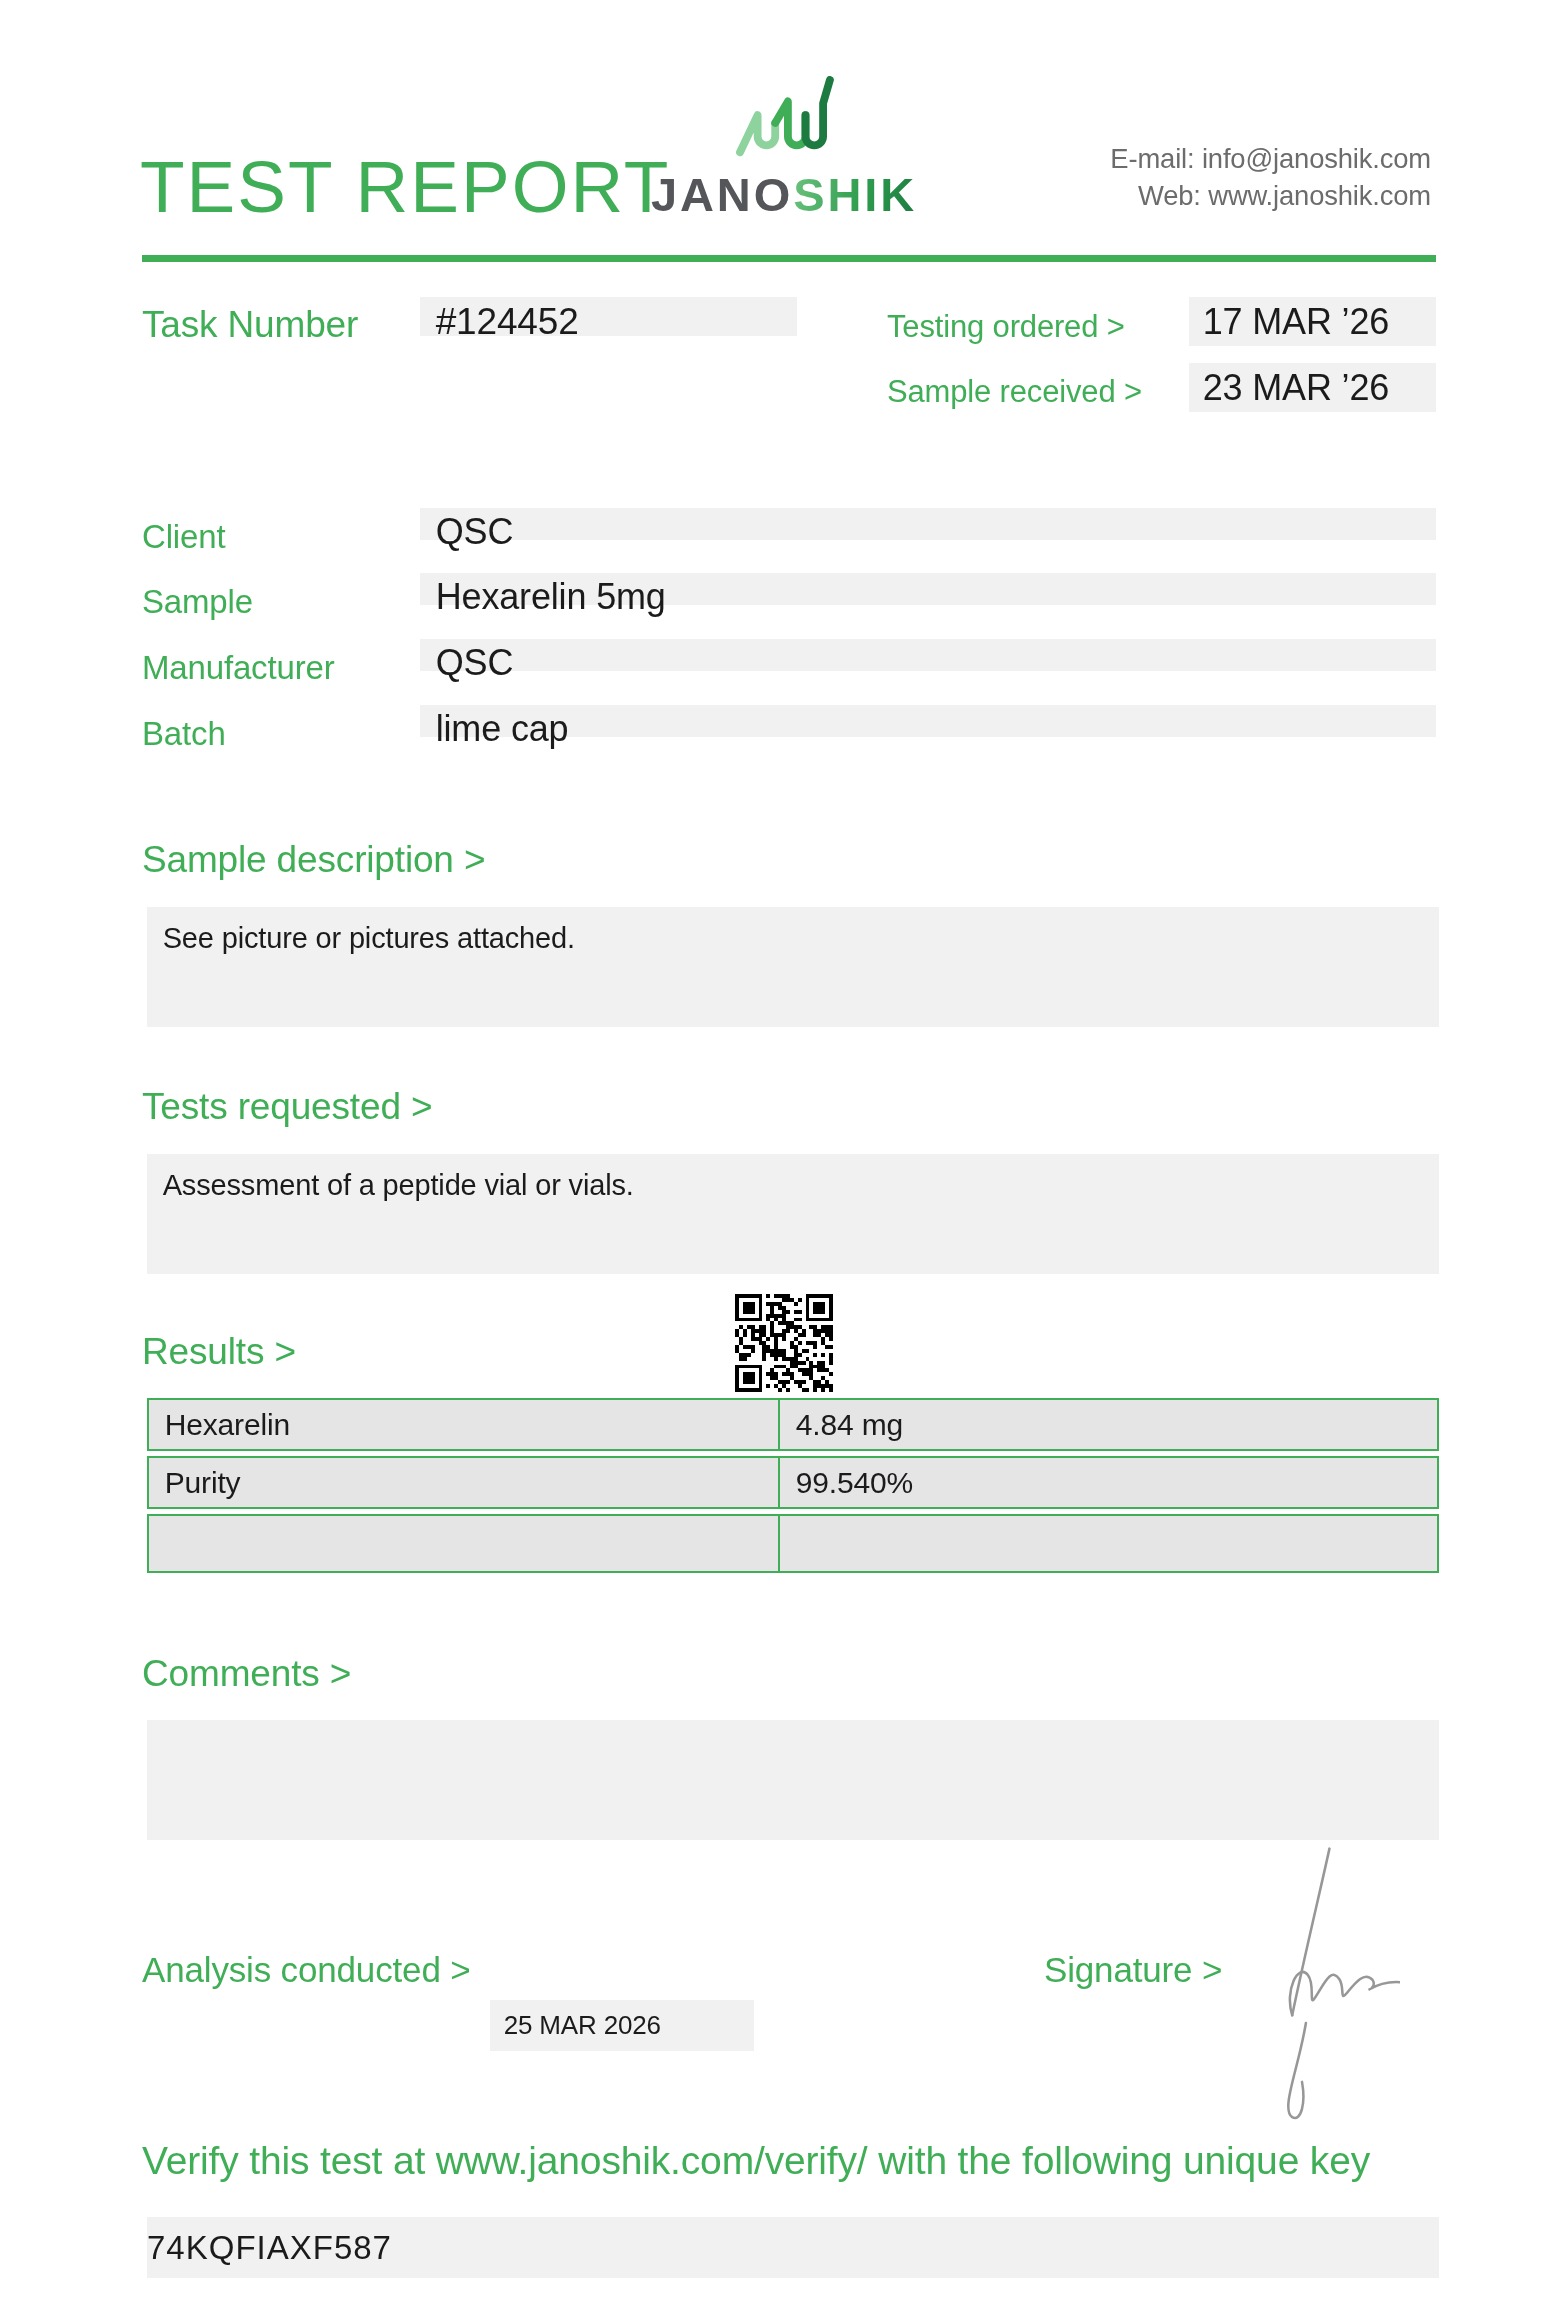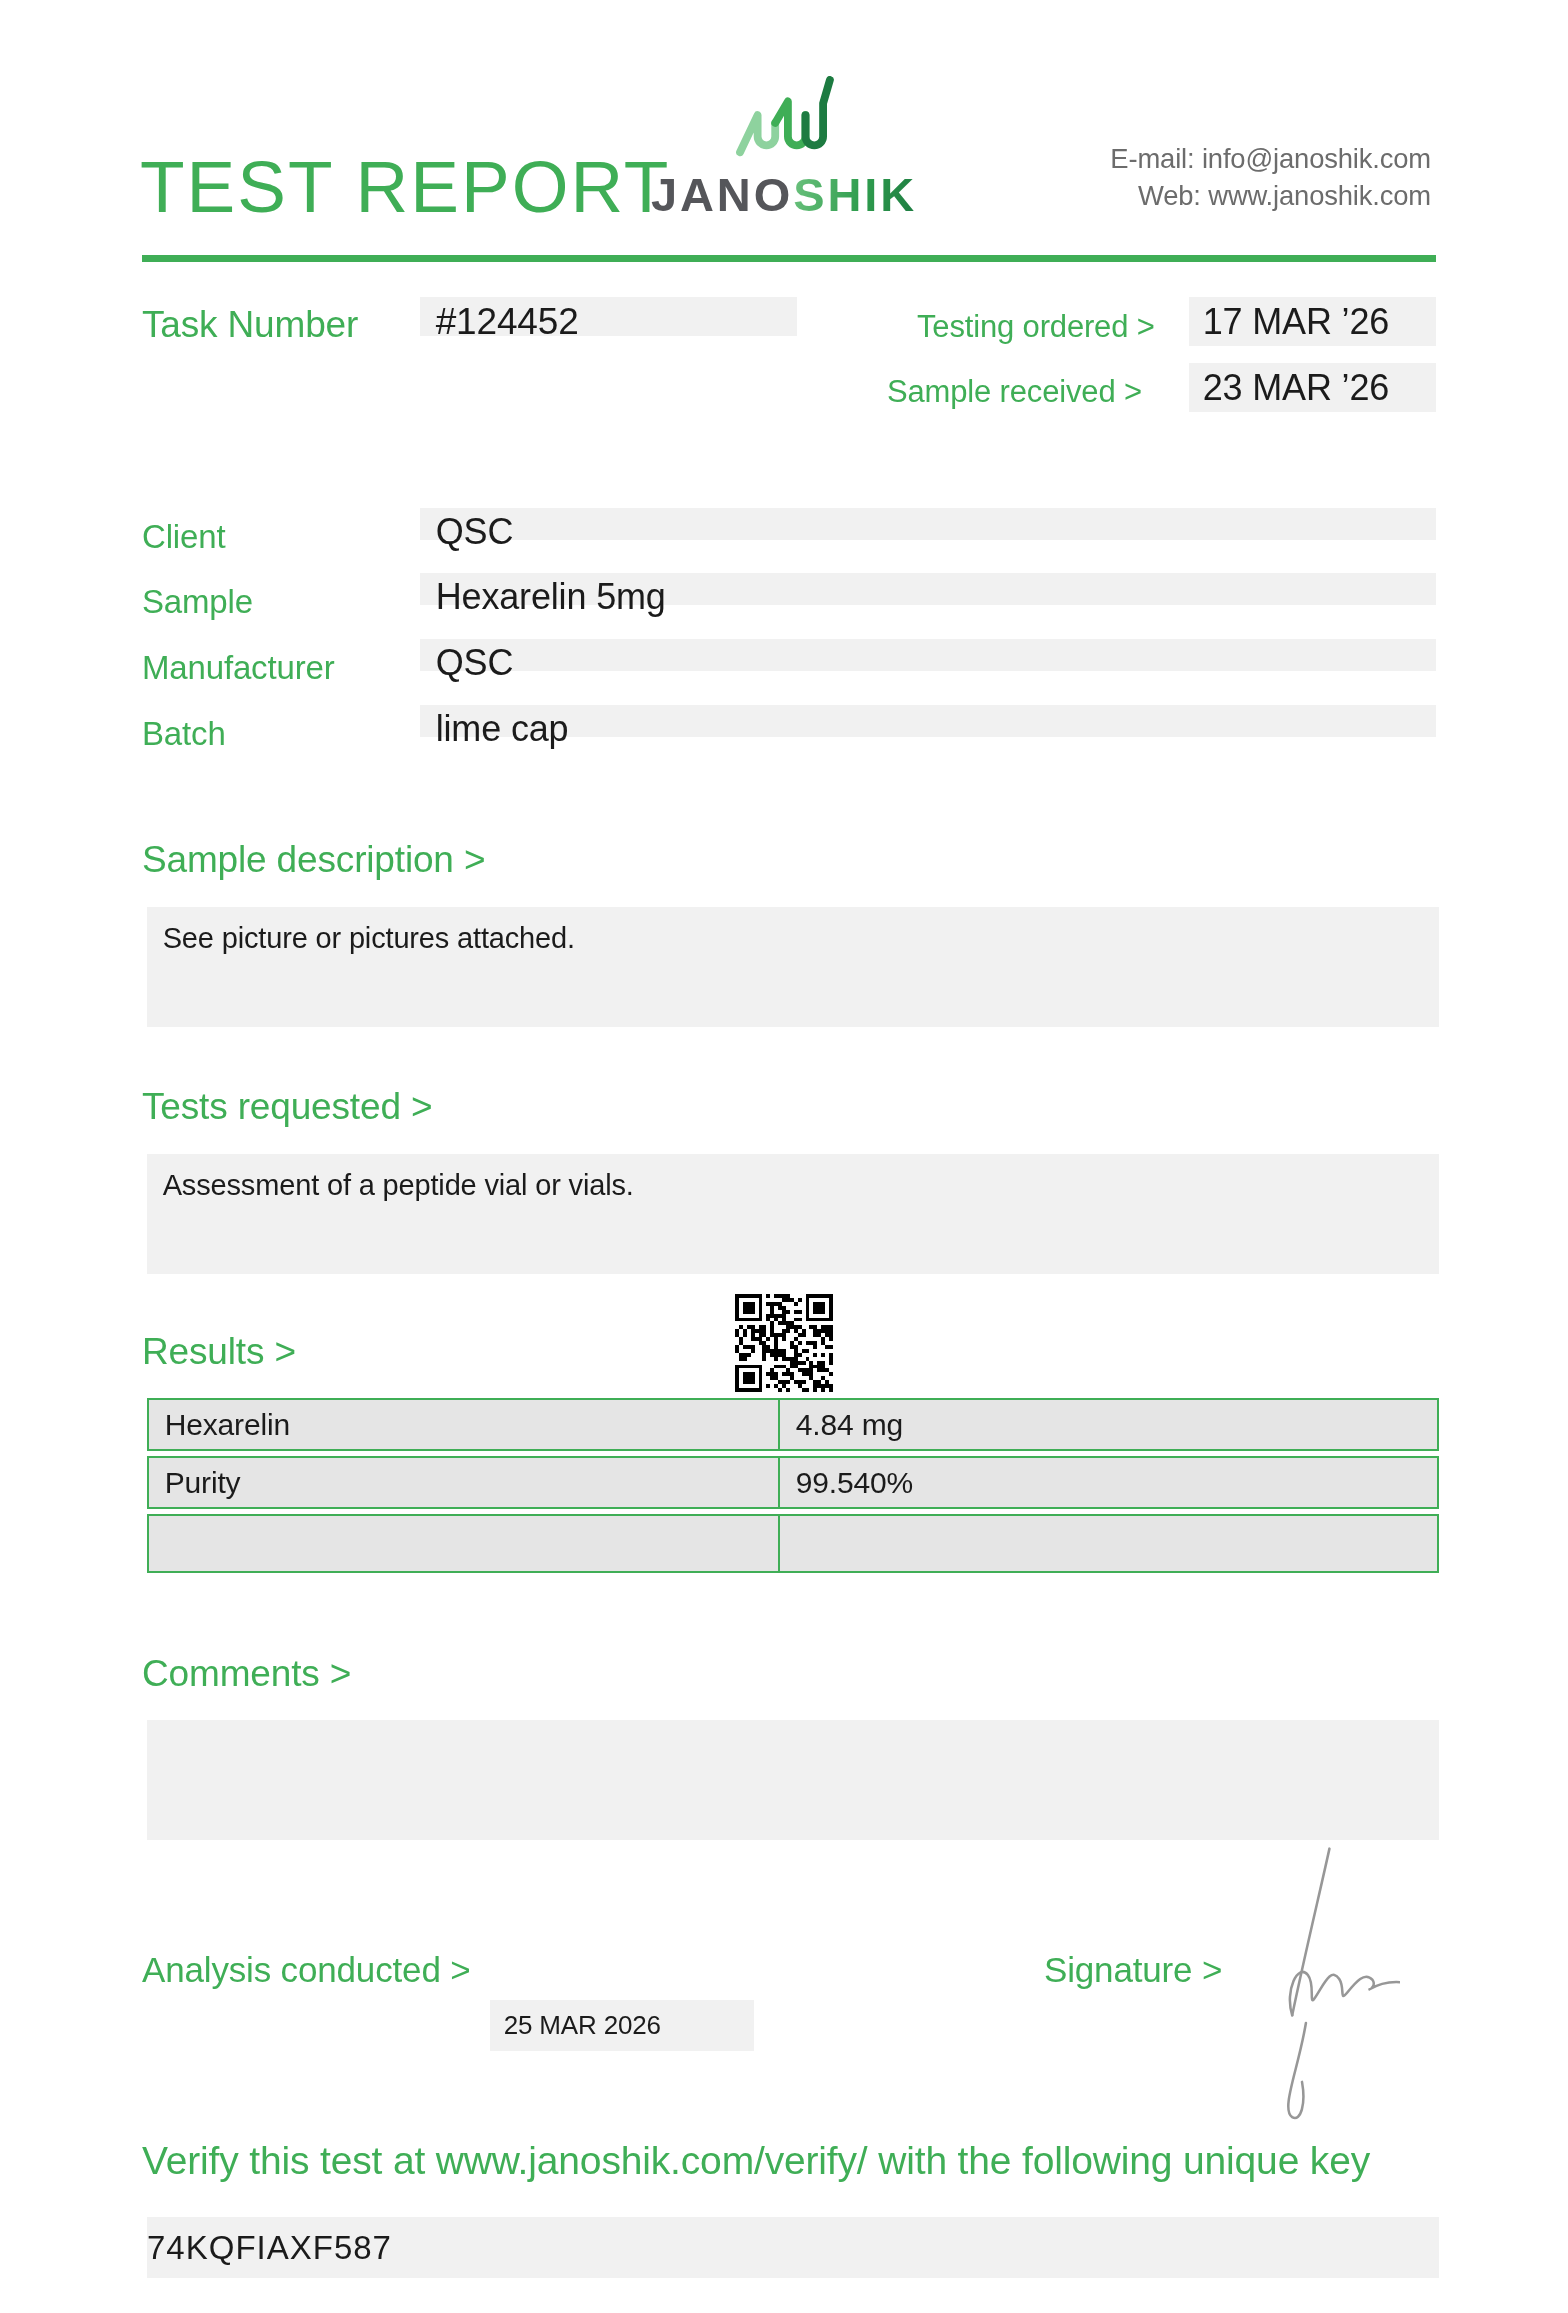--- a/index.html
+++ b/index.html
@@ -20,21 +20,21 @@
   .logo-word .jano{color:var(--logogray);}
   .logo-word .shik{background:linear-gradient(100deg,#6cc27e 0%,#2f9d4e 55%,#1d7b41 100%); -webkit-background-clip:text; background-clip:text; color:transparent;}
   .contact{right:137px; top:140px; text-align:right; font-size:27.4px; color:var(--muted); line-height:37px; white-space:nowrap;}
 
   .divider{left:142px; top:255px; width:1294px; height:6.9px; background:var(--green);}
 
   
   .label{color:var(--green); white-space:nowrap;}
   .task-label{left:142px; top:304px; font-size:37px;}
   .task-box{left:420px; top:297px; width:377px; height:39px; background:var(--box); font-size:37px; line-height:49px; padding-left:15.7px;}
-  .ordered-label{left:917px; top:309px; font-size:31px;}
+  .ordered-label{left:887px; top:309px; font-size:31px;}
   .ordered-box{left:1189px; top:297px; width:247px; height:49px; background:var(--box); font-size:36px; line-height:49px; padding-left:13.7px; white-space:nowrap;}
   .received-label{left:887px; top:374px; font-size:31px;}
   .received-box{left:1189px; top:363px; width:247px; height:49px; background:var(--box); font-size:36px; line-height:49px; padding-left:13.7px; white-space:nowrap;}
 
   
   .field-label{left:142px; font-size:33px;}
   .field-box{left:420px; width:1016px; height:32px; background:var(--box); font-size:36px; line-height:47px; padding-left:15.7px; white-space:nowrap;}
 
   
   .sec-head{left:142px; font-size:37px; color:var(--green); white-space:nowrap;}

